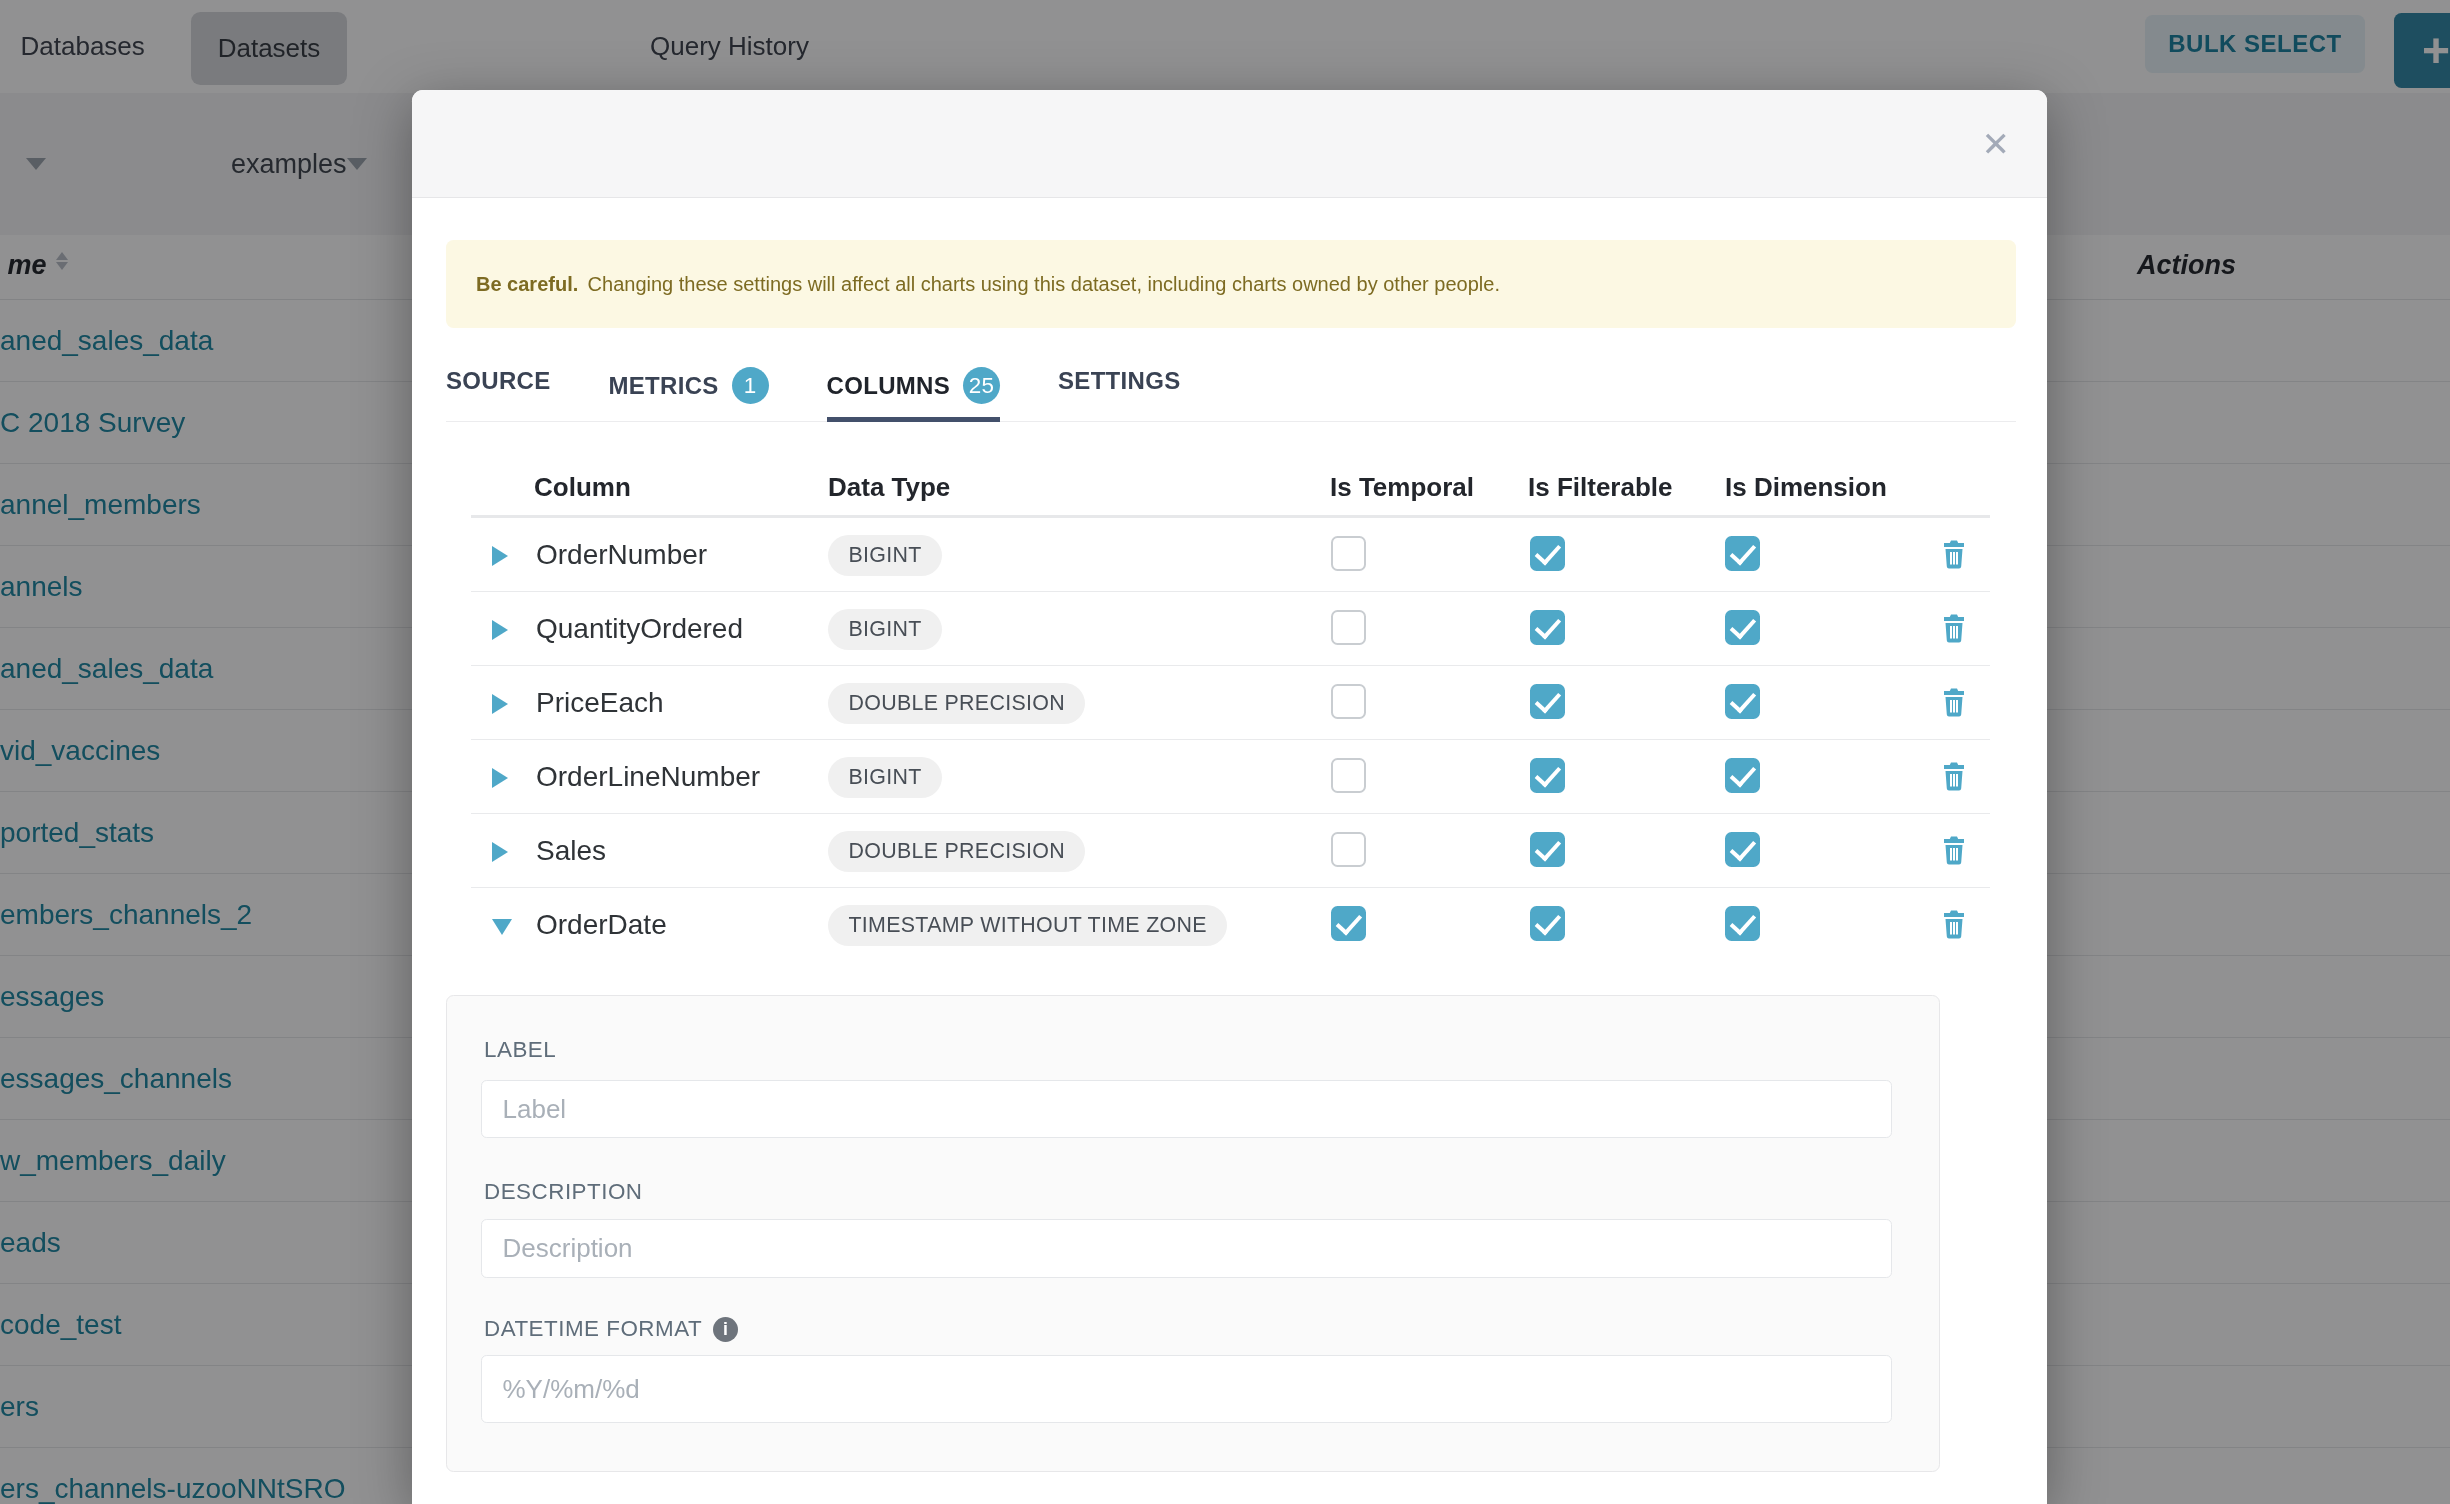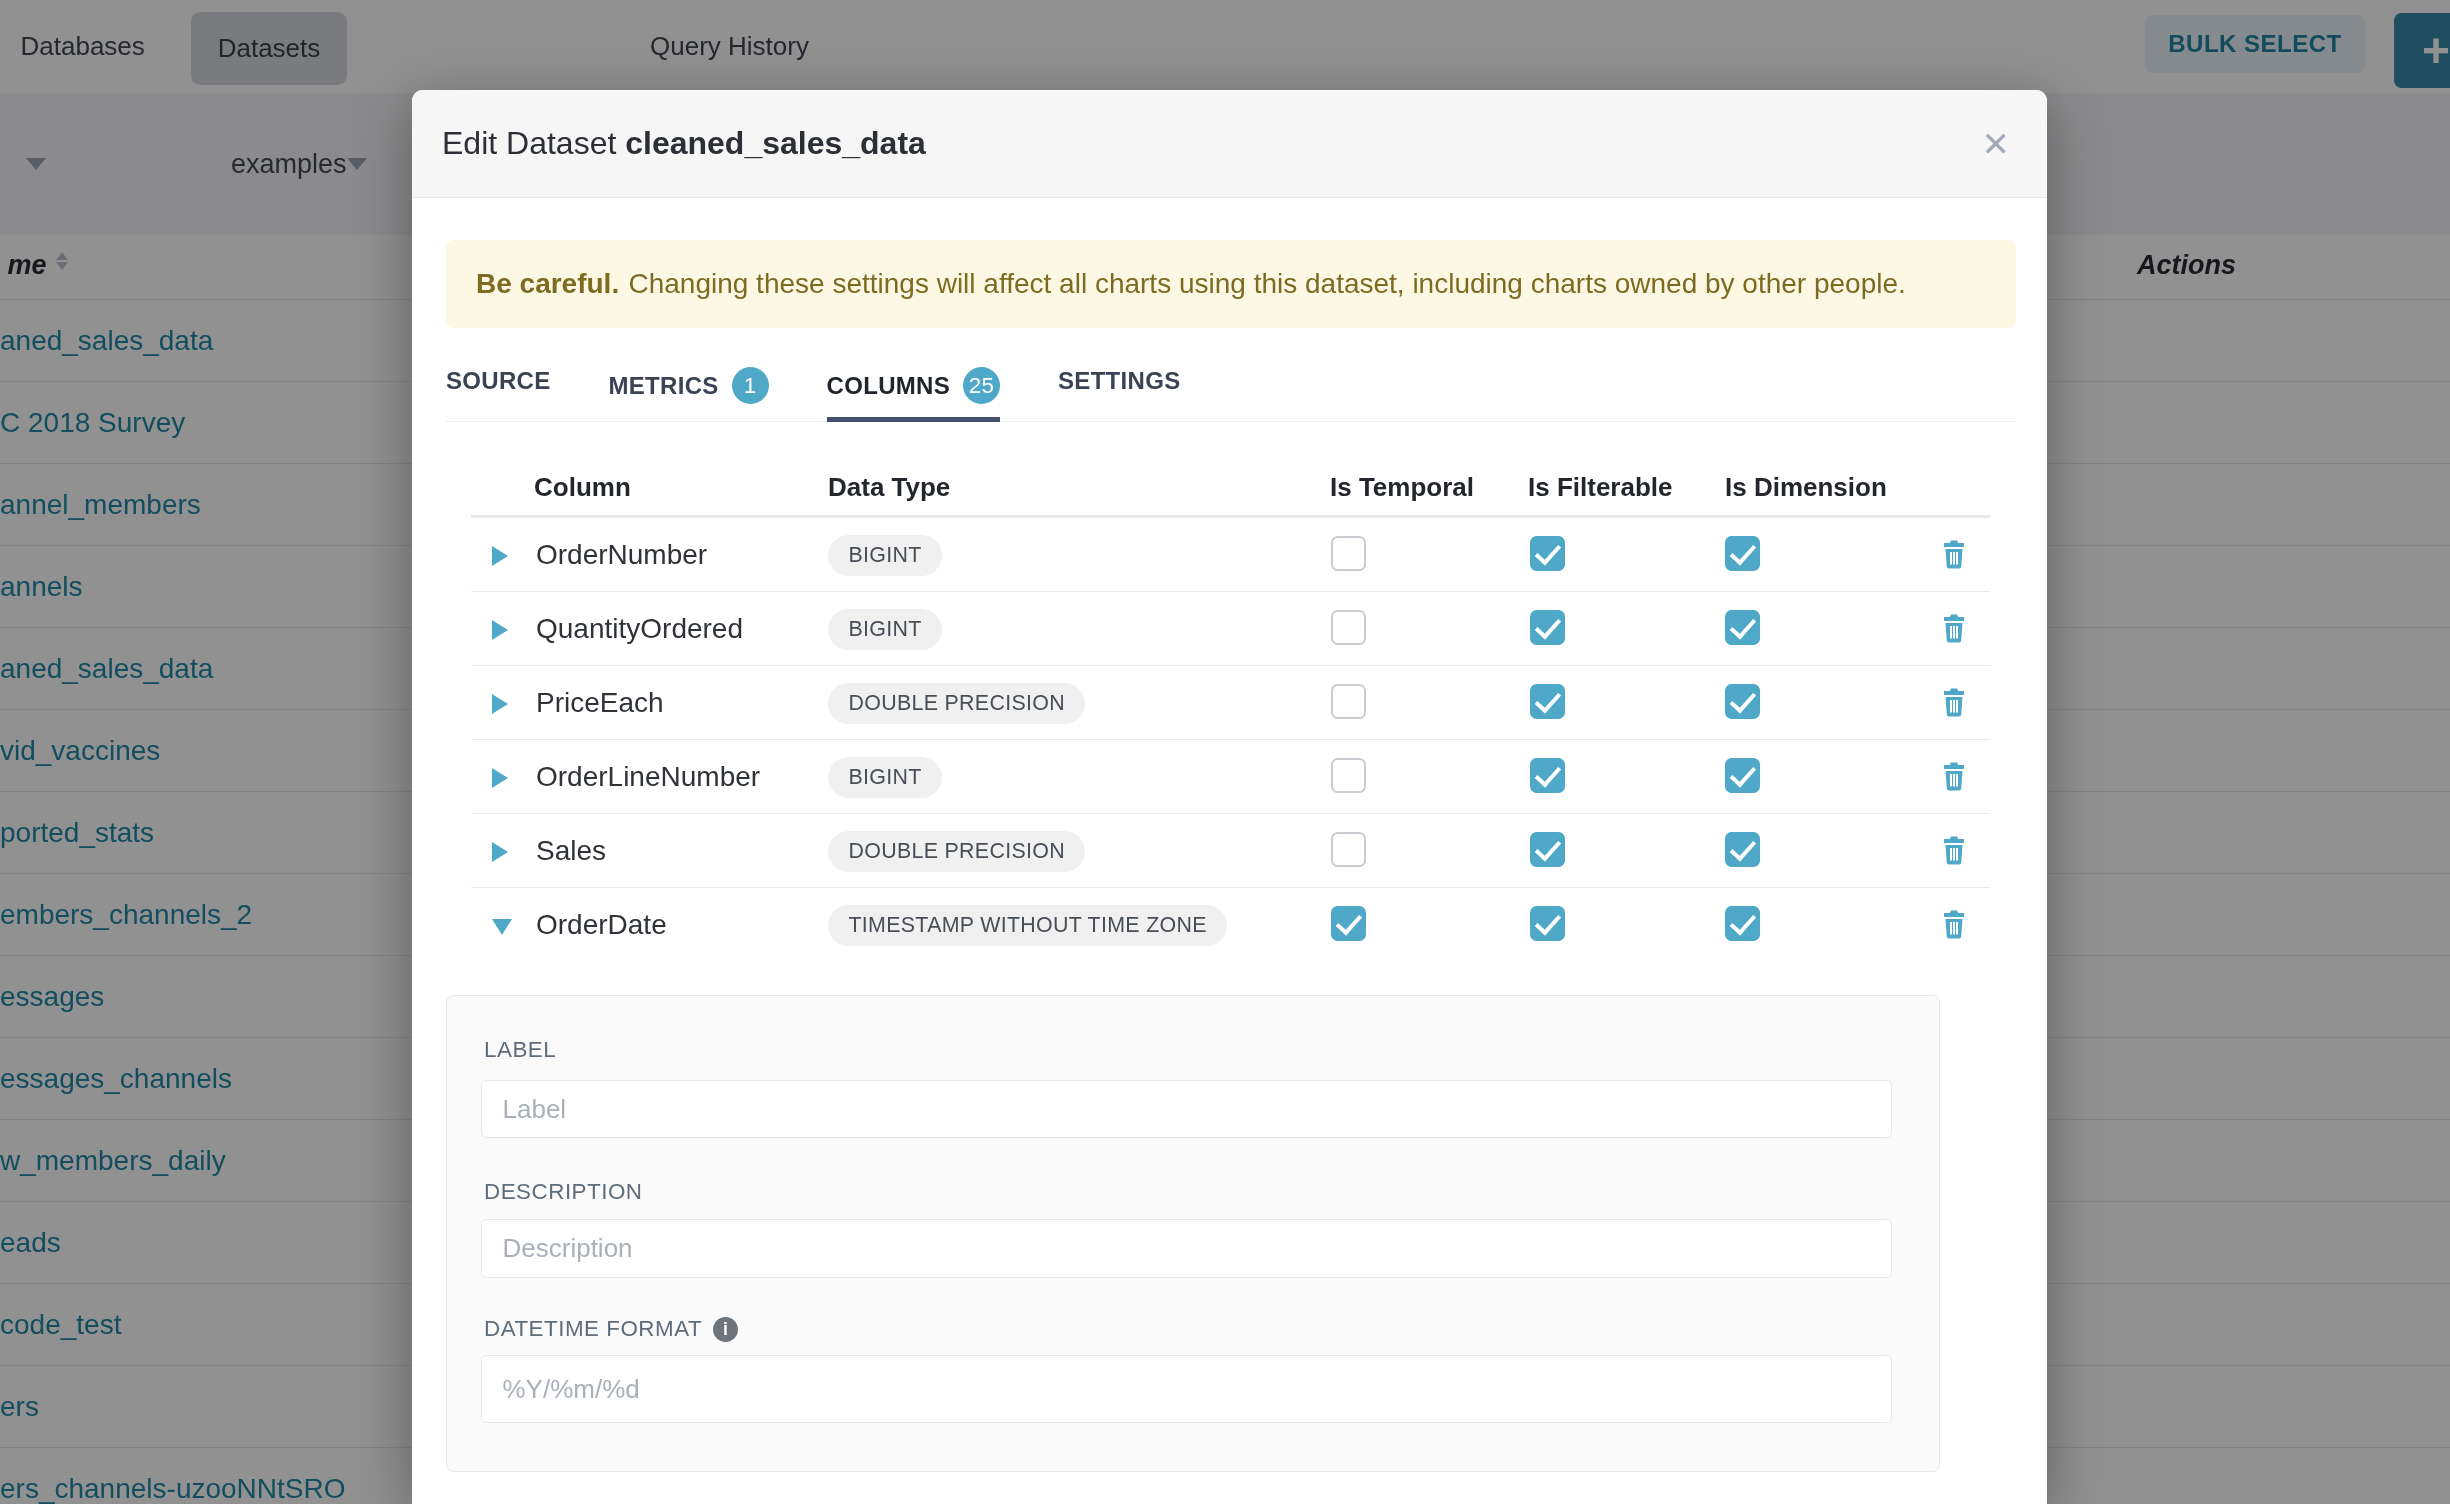--- a/index.html
+++ b/index.html
@@ -44,21 +44,21 @@
            border-radius:11.2px 11.2px 0 0; box-shadow:0 13px 56px rgba(0,0,0,.35); z-index:20; }
   .m-header { position:absolute; top:0; left:0; width:100%; height:108px; background:#f6f6f7;
               border-bottom:0.9px solid #e6e6e8; border-radius:11.2px 11.2px 0 0;
               display:flex; align-items:center; padding-left:30px; }
   .m-title { font-size:32px; color:#2c2f36; }
   .m-title b { font-weight:bold; }
   .m-close { position:absolute; right:37px; top:37px; font-size:34px; line-height:34px;
              color:#a3aab8; cursor:pointer; }
 
   .banner { position:absolute; left:34px; top:150px; width:1570px; height:88px; background:#fcf8e3;
-            border-radius:7.5px; display:flex; align-items:center; padding-left:30px; font-size:28px;
+            border-radius:7.5px; display:flex; align-items:center; padding-left:30px; font-size:20px;
             color:#7d6b22; }
   .banner b { font-weight:bold; margin-right:9.3px; }
 
   .tabs { position:absolute; left:34px; top:264px; width:1570px; height:68px;
           border-bottom:0.9px solid #ececee; display:flex; align-items:flex-start; }
   .tab { display:flex; align-items:center; padding:13px 0 18.6px 0; margin-right:58px;
          font-size:24px; letter-spacing:0.3px; color:#3a4354; font-weight:bold; cursor:pointer; }
   .tab.active { color:#20242b; border-bottom:5.6px solid #43506b; padding-bottom:13px; }
   .badge { display:inline-flex; align-items:center; justify-content:center; margin-left:13px;
            min-width:37px; height:37px; border-radius:18.6px; background:#4fa8c8; color:#fff;
@@ -182,23 +182,20 @@
         <a class="bg-link">ers_channels-uzooNNtSRO</a>
       </div>
   </div>
 </div>
 
 <div id="overlay"></div>
 
 <div id="modal">
 
   <div class="m-header">
-    <div class="m-title">
-      <span>Edit Dataset</span>&nbsp;<b>cleaned_sales_data</b>
-    </div>
     <span class="m-close">✕</span>
   </div>
 
   <div class="banner">
     <b>Be careful.</b>
     <span>Changing these settings will affect all charts using this dataset, including charts owned by other people.</span>
   </div>
 
   <div class="tabs">
     <div class="tab">

